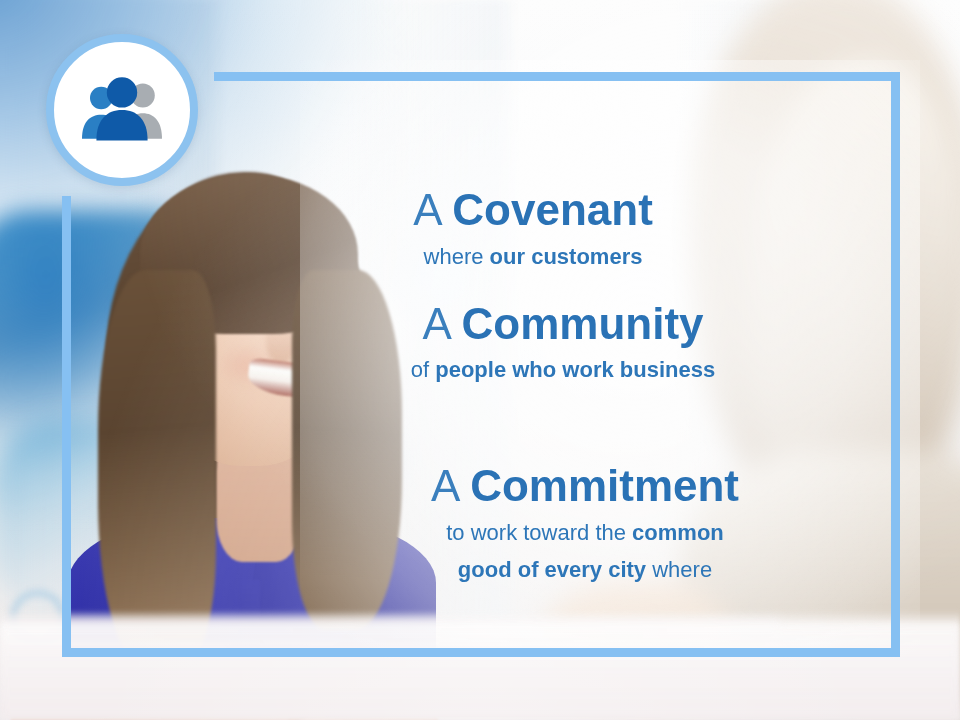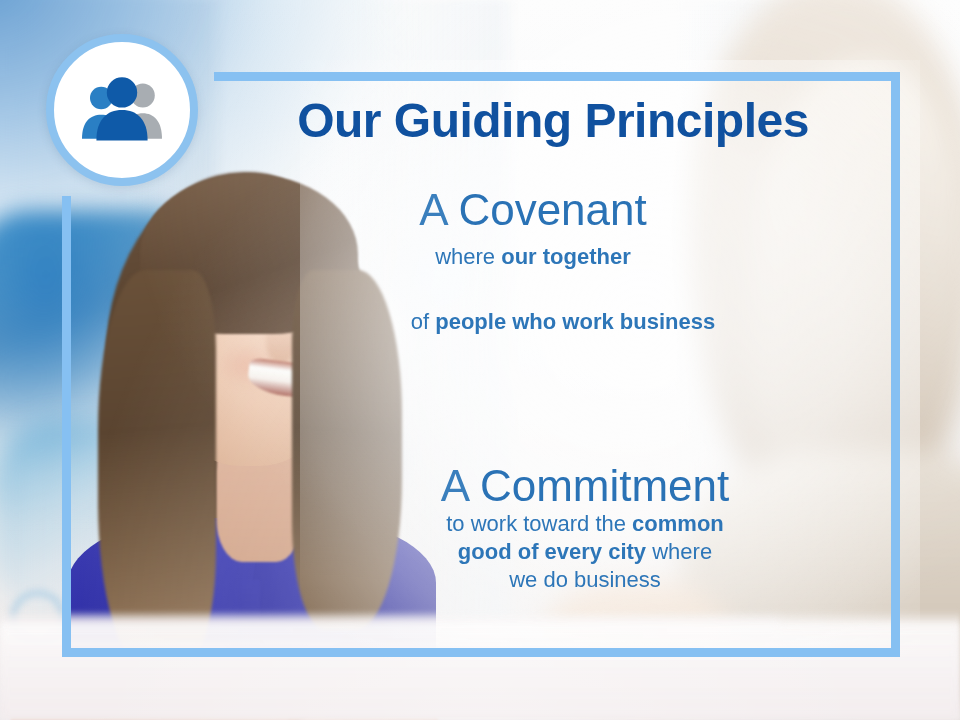--- a/index.html
+++ b/index.html
@@ -329,34 +329,34 @@
     color:#10519f;
     white-space:nowrap;
   }
 
   .block{ position:absolute; }
   .line-main{
     font:400 44px/1.08 "Liberation Sans", sans-serif;
     color:#3a7fbd;
     white-space:nowrap;
   }
-  .line-main b{ font-weight:400; color:#2a72b5;margin-top:32px; }
+  .line-main b{ font-weight:700; color:#2a72b5;margin-top:32px; }
   .line-sub{
     font:400 22px/1.28 "Liberation Sans", sans-serif;
     color:#2d76b8;
   }
   .line-sub b{ font-weight:700; }
 
   #block-covenant  { left:238px; top:186px; width:590px; text-align:center; }
   #block-community { left:268px; top:300px; width:590px; text-align:center; }
   #block-commitment{ left:290px; top:462px; width:590px; text-align:center; }
 
   #block-covenant .line-sub  { margin-top:9px; }
   #block-community .line-sub { margin-top:8px; }
-  #block-commitment .line-sub{ }
+  #block-commitment .line-sub{ margin-top:9px; }
 </style>
 </head>
 <body>
 
 <div id="poster">
 
   <div class="photo">
     <div class="bg-base"></div>
     <div class="bg-panels"></div>
     <div class="bg-blueglow"></div>
@@ -424,43 +424,44 @@
 
         <circle cx="34" cy="33" r="14" fill="#2a7fc4"></circle>
         <path d="M10 84 C10 63 20 54 34 54 C48 54 58 63 58 84 Z" fill="#2a7fc4"></path>
 
         <circle cx="60" cy="26" r="19" fill="#0f5aa8"></circle>
         <path d="M28 86 C28 60 41 48 60 48 C79 48 92 60 92 86 Z" fill="#0f5aa8"></path>
       </svg>
     </span>
   </div>
 
-  <div class="headline">Our Guiding Principles</div>
 
   <div class="block" id="block-covenant">
     <div class="line-main">
       <span>A </span><b>Covenant</b>
     </div>
     <div class="line-sub">
-      <span>where </span><b>our together</b>
+      <span>where </span><b>our customers</b>
     </div>
   </div>
 
   <div class="block" id="block-community">
+    <div class="line-main">
+      <span>A </span><b>Community</b>
+    </div>
     <div class="line-sub">
       <span>of </span><b>people who work business</b>
     </div>
   </div>
 
   <div class="block" id="block-commitment">
     <div class="line-main">
       <span>A </span><b>Commitment</b>
     </div>
     <div class="line-sub">
       <span>to work toward the </span><b>common</b>
     </div>
     <div class="line-sub">
       <b>good of every city</b><span> where</span>
     </div>
-    <div class="line-sub">we do business</div>
   </div>
 
 </div>
 
 </body></html>

